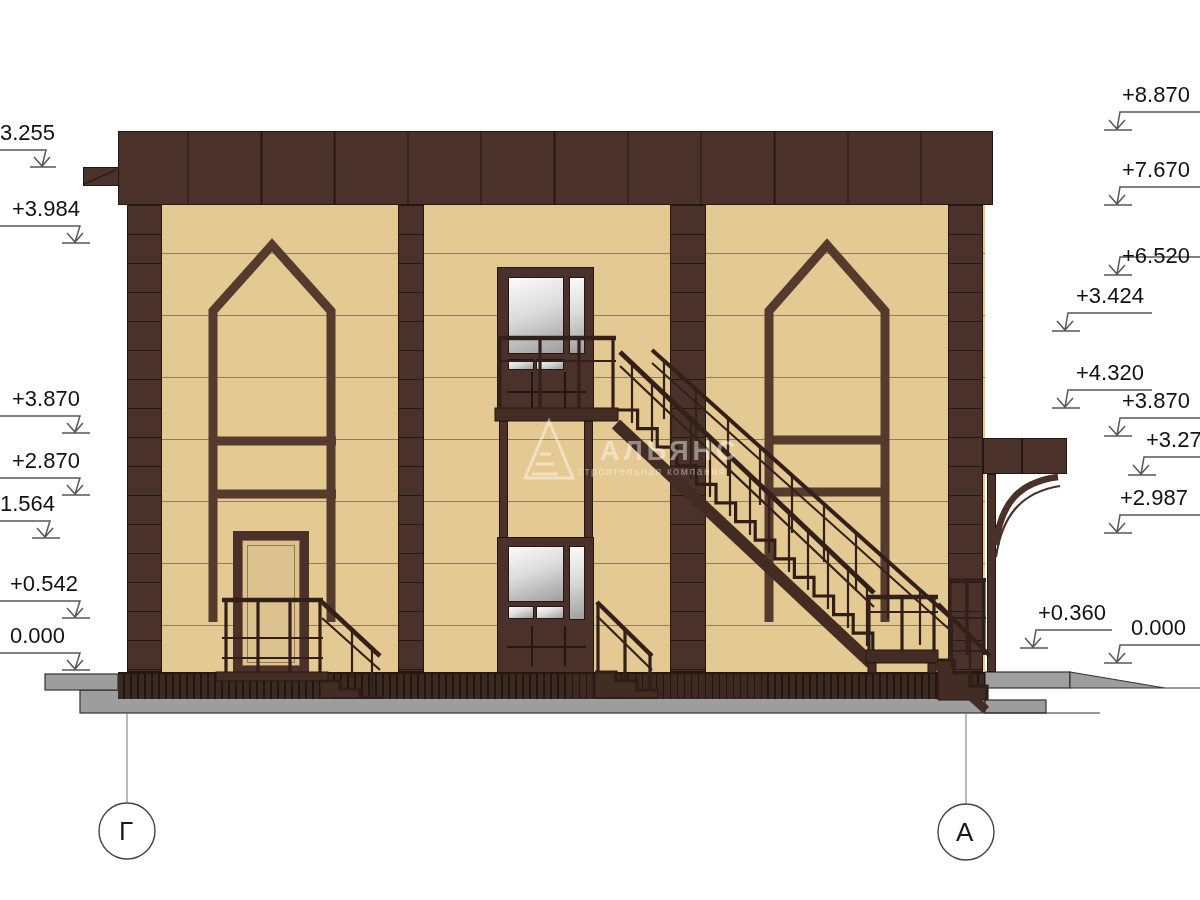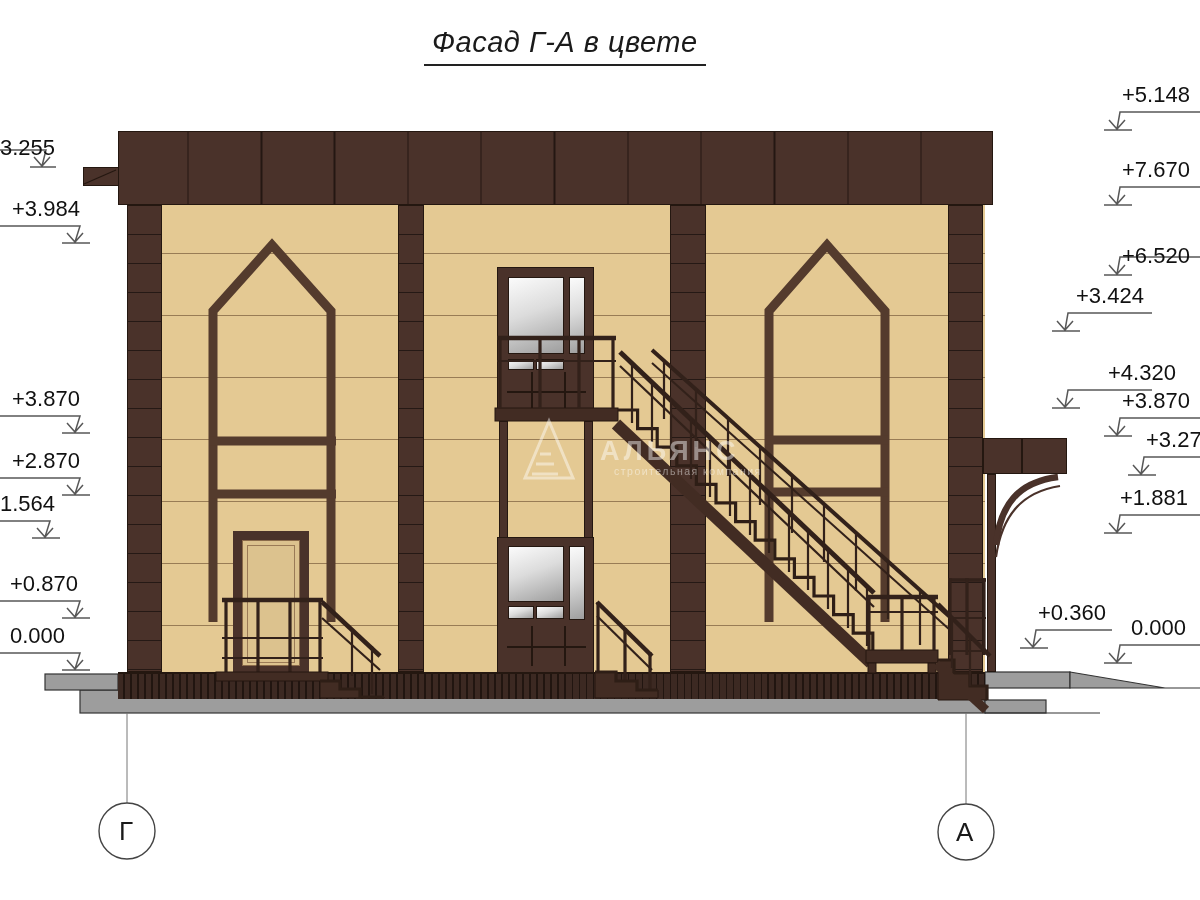--- a/index.html
+++ b/index.html
@@ -216,39 +216,38 @@
       <path class="dim" d="M1112 630 H1036 L1033 647 M1025 638 L1033 647 L1041 638 M1020 648 H1048"></path>
       <path class="dim" d="M1200 645 H1120 L1117 662 M1109 653 L1117 662 L1125 653 M1104 663 H1132"></path>
     </g>
   </svg>
 
   <svg class="abs" style="left:518px;top:416px;" width="64" height="66">
     <path class="wmstroke" d="M31 5 L55 62 H7 Z"></path>
     <path class="wmstroke" d="M22 38 H33 M18 48 H36 M14 58 H40"></path>
   </svg>
   <span class="abs wm-name" style="left:600px;top:438px;">АЛЬЯНС</span>
-  <span class="abs wm-sub" style="left:578px;top:466px;margin-left:36px;">строительная компания</span>
-
-  <span class="abs title" style="left:424px;top:26px;">Фасад Г-А в цвете</span>
+  <span class="abs wm-sub" style="left:578px;top:466px;">строительная компания</span>
+
 
   <span class="abs axisletter" style="left:119px;top:818px;">Г</span>
   <span class="abs axisletter" style="left:956px;top:819px;">А</span>
 
-  <span class="abs marker" style="left:0px;top:137px;text-align:center;">3.255</span>
+  <span class="abs marker" style="left:0px;top:122px;text-align:center;">3.255</span>
   <span class="abs marker" style="left:12px;top:198px;">+3.984</span>
   <span class="abs marker" style="left:12px;top:388px;">+3.870</span>
   <span class="abs marker" style="left:12px;top:450px;">+2.870</span>
   <span class="abs marker" style="left:0px;top:493px;">1.564</span>
-  <span class="abs marker" style="left:10px;top:573px;">+0.870</span>
+  <span class="abs marker" style="left:10px;top:573px;">+0.542</span>
   <span class="abs marker" style="left:10px;top:625px;">0.000</span>
 
-  <span class="abs marker" style="left:1122px;top:84px;">+5.148</span>
+  <span class="abs marker" style="left:1122px;top:84px;">+8.870</span>
   <span class="abs marker" style="left:1122px;top:159px;">+7.670</span>
   <span class="abs marker" style="left:1122px;top:245px;">+6.520</span>
   <span class="abs marker" style="left:1076px;top:285px;">+3.424</span>
-  <span class="abs marker" style="left:1076px;top:362px;margin-left:32px;">+4.320</span>
+  <span class="abs marker" style="left:1076px;top:362px;">+4.320</span>
   <span class="abs marker" style="left:1122px;top:390px;">+3.870</span>
   <span class="abs marker" style="left:1146px;top:429px;">+3.27</span>
-  <span class="abs marker" style="left:1120px;top:487px;">+1.881</span>
+  <span class="abs marker" style="left:1120px;top:487px;">+2.987</span>
   <span class="abs marker" style="left:1038px;top:602px;">+0.360</span>
   <span class="abs marker" style="left:1131px;top:617px;">0.000</span>
 
 </div>
 
 </body></html>

